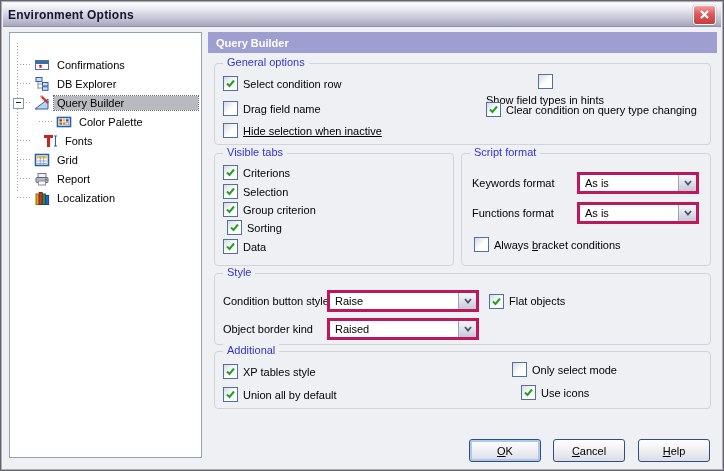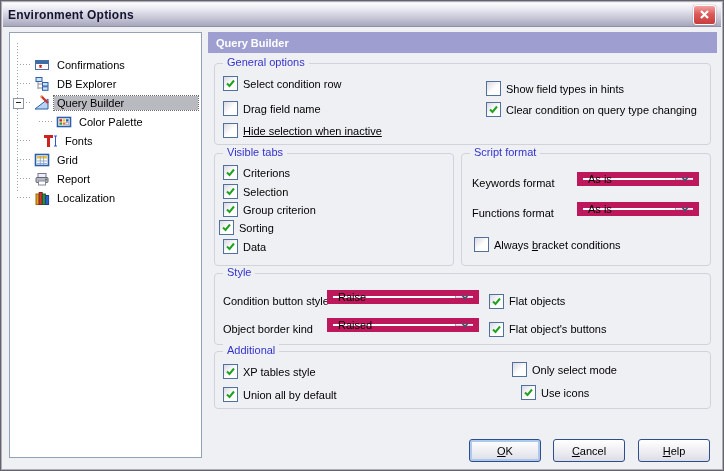--- a/index.html
+++ b/index.html
@@ -33,21 +33,21 @@
   .group{position:absolute;border:1px solid #d2d2da;border-radius:4px;box-sizing:border-box;}
   .gtitle{position:absolute;top:-8px;left:8px;background:#eff0f4;padding:0 4px;color:#3333cc;font-size:11px;white-space:nowrap;}
   
   .cbrow{position:absolute;display:flex;align-items:center;gap:5px;font-size:11px;color:#000;white-space:nowrap;height:17px;}
   .cbrow.mid{height:22px;}
   .cb{width:13px;height:13px;border:1px solid #51719c;box-sizing:content-box;flex:none;position:relative;
     background:linear-gradient(135deg,#d9d9e2 0%,#ffffff 55%);}
   .cb svg{position:absolute;left:0;top:0;visibility:hidden;}
   .cb.checked svg{visibility:visible;}
   
-  .combo{position:absolute;height:14px;background:#fff;border:6px solid #be185d;display:flex;align-items:stretch;box-sizing:border-box;}
+  .combo{position:absolute;height:22px;background:#fff;border:3px solid #be185d;display:flex;align-items:stretch;box-sizing:border-box;}
   .combo .val{flex:1;font-size:11px;color:#000;display:flex;align-items:center;padding-left:5px;white-space:nowrap;}
   .combo .cbtn{width:17px;border-left:1px solid #9aa5b8;border-radius:0 1px 1px 0;
     background:linear-gradient(180deg,#f8f8fb 0%,#dedee8 55%,#c6c6d6 100%);
     display:flex;align-items:center;justify-content:center;}
   .flabel{position:absolute;height:22px;display:flex;align-items:center;font-size:11px;color:#000;white-space:nowrap;}
   
   .btn-xp{position:absolute;width:72px;height:23px;border:1px solid #2f4d8a;border-radius:3px;
     background:linear-gradient(180deg,#ffffff 0%,#f1f1f5 45%,#dcdce6 100%);
     font-size:11px;color:#000;display:flex;align-items:center;justify-content:center;box-sizing:border-box;}
   .btn-xp.default{box-shadow:inset 0 0 0 2px #aec9ee;}
@@ -185,21 +185,21 @@
       <span>Select condition row</span>
     </label>
     <label class="cbrow" style="left:8px;top:36px;">
       <span class="cb"></span>
       <span>Drag field name</span>
     </label>
     <label class="cbrow" style="left:8px;top:58px;text-decoration:underline;">
       <span class="cb"></span>
       <span>Hide selection when inactive</span>
     </label>
-    <label class="cbrow" style="left:271px;top:16px;">
+    <label class="cbrow" style="left:271px;top:10px;flex-direction:column;">
       <span class="cb"></span>
       <span>Show field types in hints</span>
     </label>
     <label class="cbrow" style="left:271px;top:37px;">
       <span class="cb checked">
           <svg width="13" height="13" viewBox="0 0 13 13">
             <path d="M3 6.5 L5.5 9 L10 3.5" stroke="#21a121" stroke-width="2" fill="none"></path>
           </svg>
         </span>
       <span>Clear condition on query type changing</span>
@@ -225,21 +225,21 @@
       <span>Selection</span>
     </label>
     <label class="cbrow" style="left:8px;top:47px;">
       <span class="cb checked">
           <svg width="13" height="13" viewBox="0 0 13 13">
             <path d="M3 6.5 L5.5 9 L10 3.5" stroke="#21a121" stroke-width="2" fill="none"></path>
           </svg>
         </span>
       <span>Group criterion</span>
     </label>
-    <label class="cbrow" style="left:4px;top:65px;">
+    <label class="cbrow" style="left:12px;top:65px;">
       <span class="cb checked">
           <svg width="13" height="13" viewBox="0 0 13 13">
             <path d="M3 6.5 L5.5 9 L10 3.5" stroke="#21a121" stroke-width="2" fill="none"></path>
           </svg>
         </span>
       <span>Sorting</span>
     </label>
     <label class="cbrow" style="left:8px;top:84px;">
       <span class="cb checked">
           <svg width="13" height="13" viewBox="0 0 13 13">
@@ -302,28 +302,20 @@
         </span>
     </div>
 
     <label class="cbrow mid" style="left:274px;top:16px;">
       <span class="cb checked">
           <svg width="13" height="13" viewBox="0 0 13 13">
             <path d="M3 6.5 L5.5 9 L10 3.5" stroke="#21a121" stroke-width="2" fill="none"></path>
           </svg>
         </span>
       <span>Flat objects</span>
-    </label>
-    <label class="cbrow mid" style="left:274px;top:44px;">
-      <span class="cb checked">
-          <svg width="13" height="13" viewBox="0 0 13 13">
-            <path d="M3 6.5 L5.5 9 L10 3.5" stroke="#21a121" stroke-width="2" fill="none"></path>
-          </svg>
-        </span>
-      <span>Flat object's buttons</span>
     </label>
   </div>
 
   <div class="group" style="left:213px;top:350px;width:497px;height:58px;">
     <span class="gtitle">Additional</span>
 
     <label class="cbrow" style="left:8px;top:11px;">
       <span class="cb checked">
           <svg width="13" height="13" viewBox="0 0 13 13">
             <path d="M3 6.5 L5.5 9 L10 3.5" stroke="#21a121" stroke-width="2" fill="none"></path>

